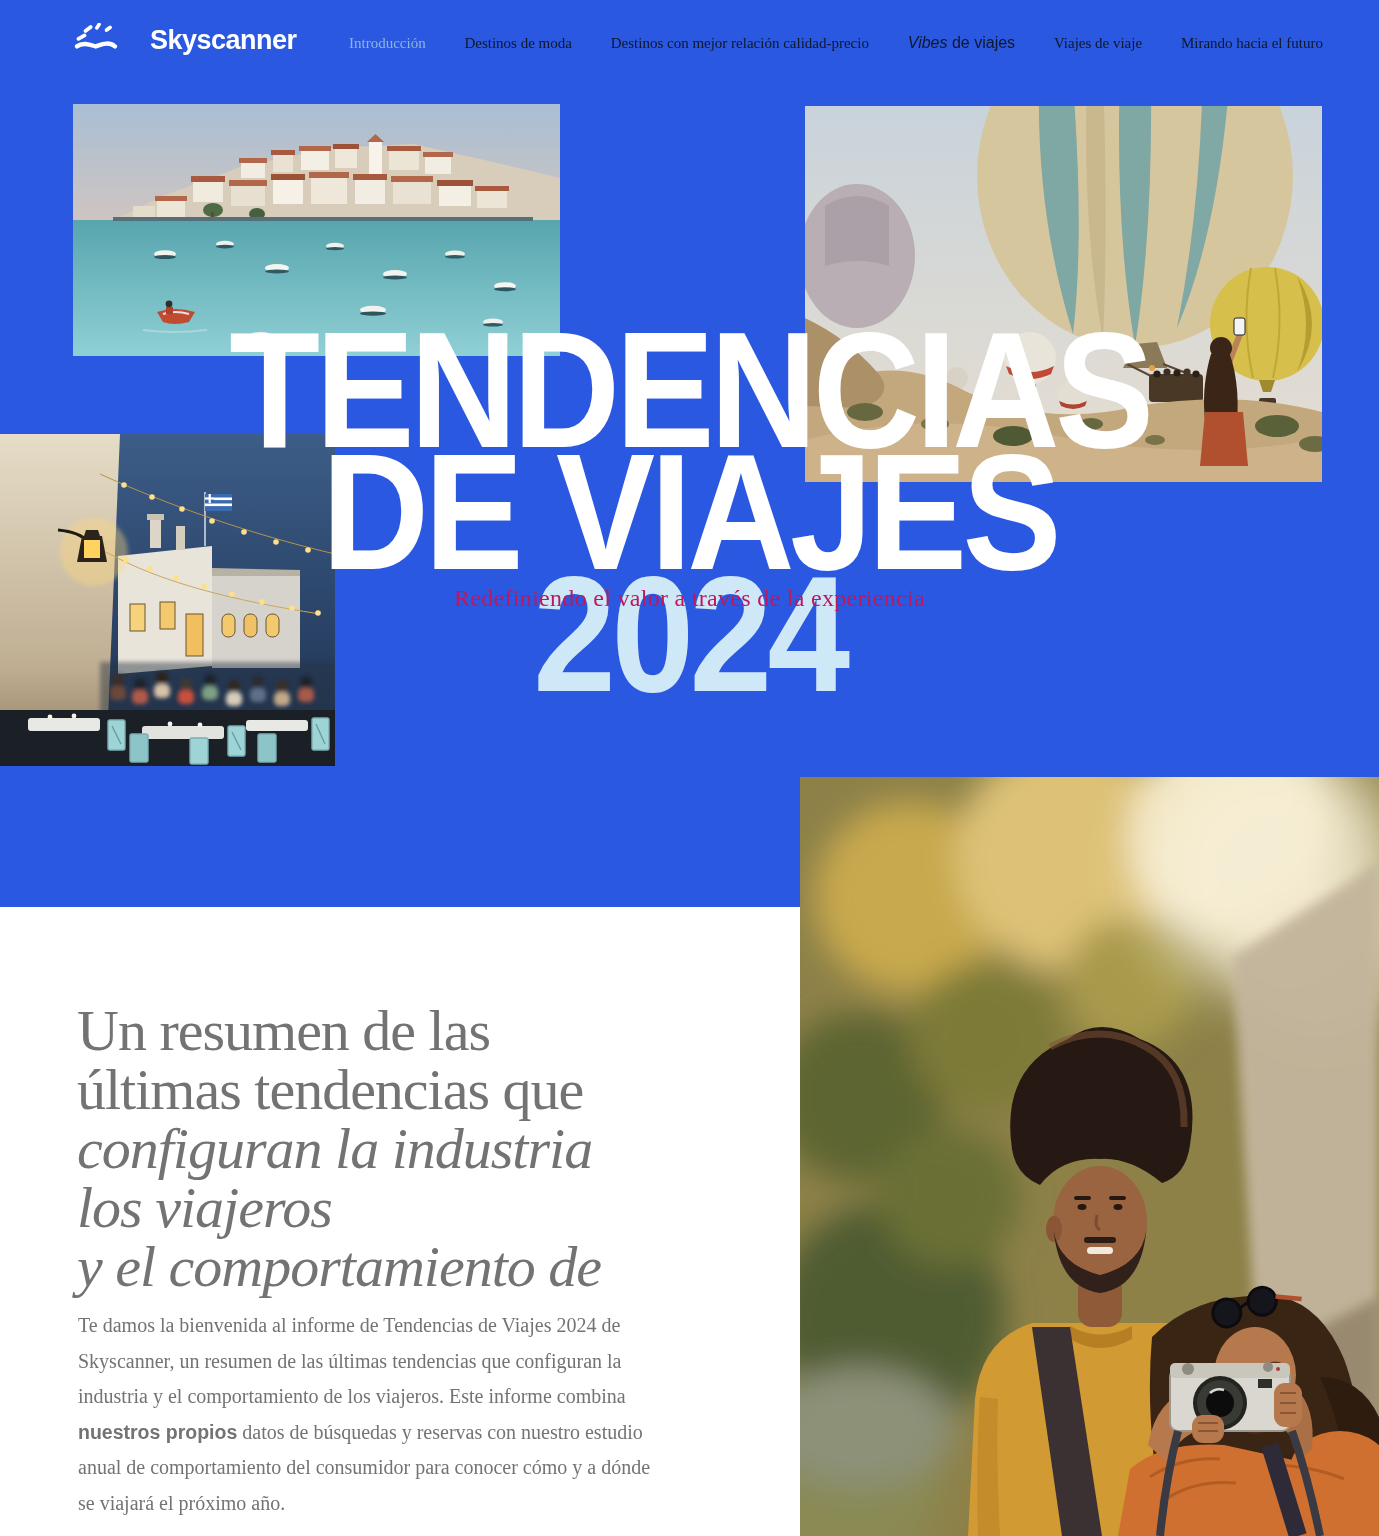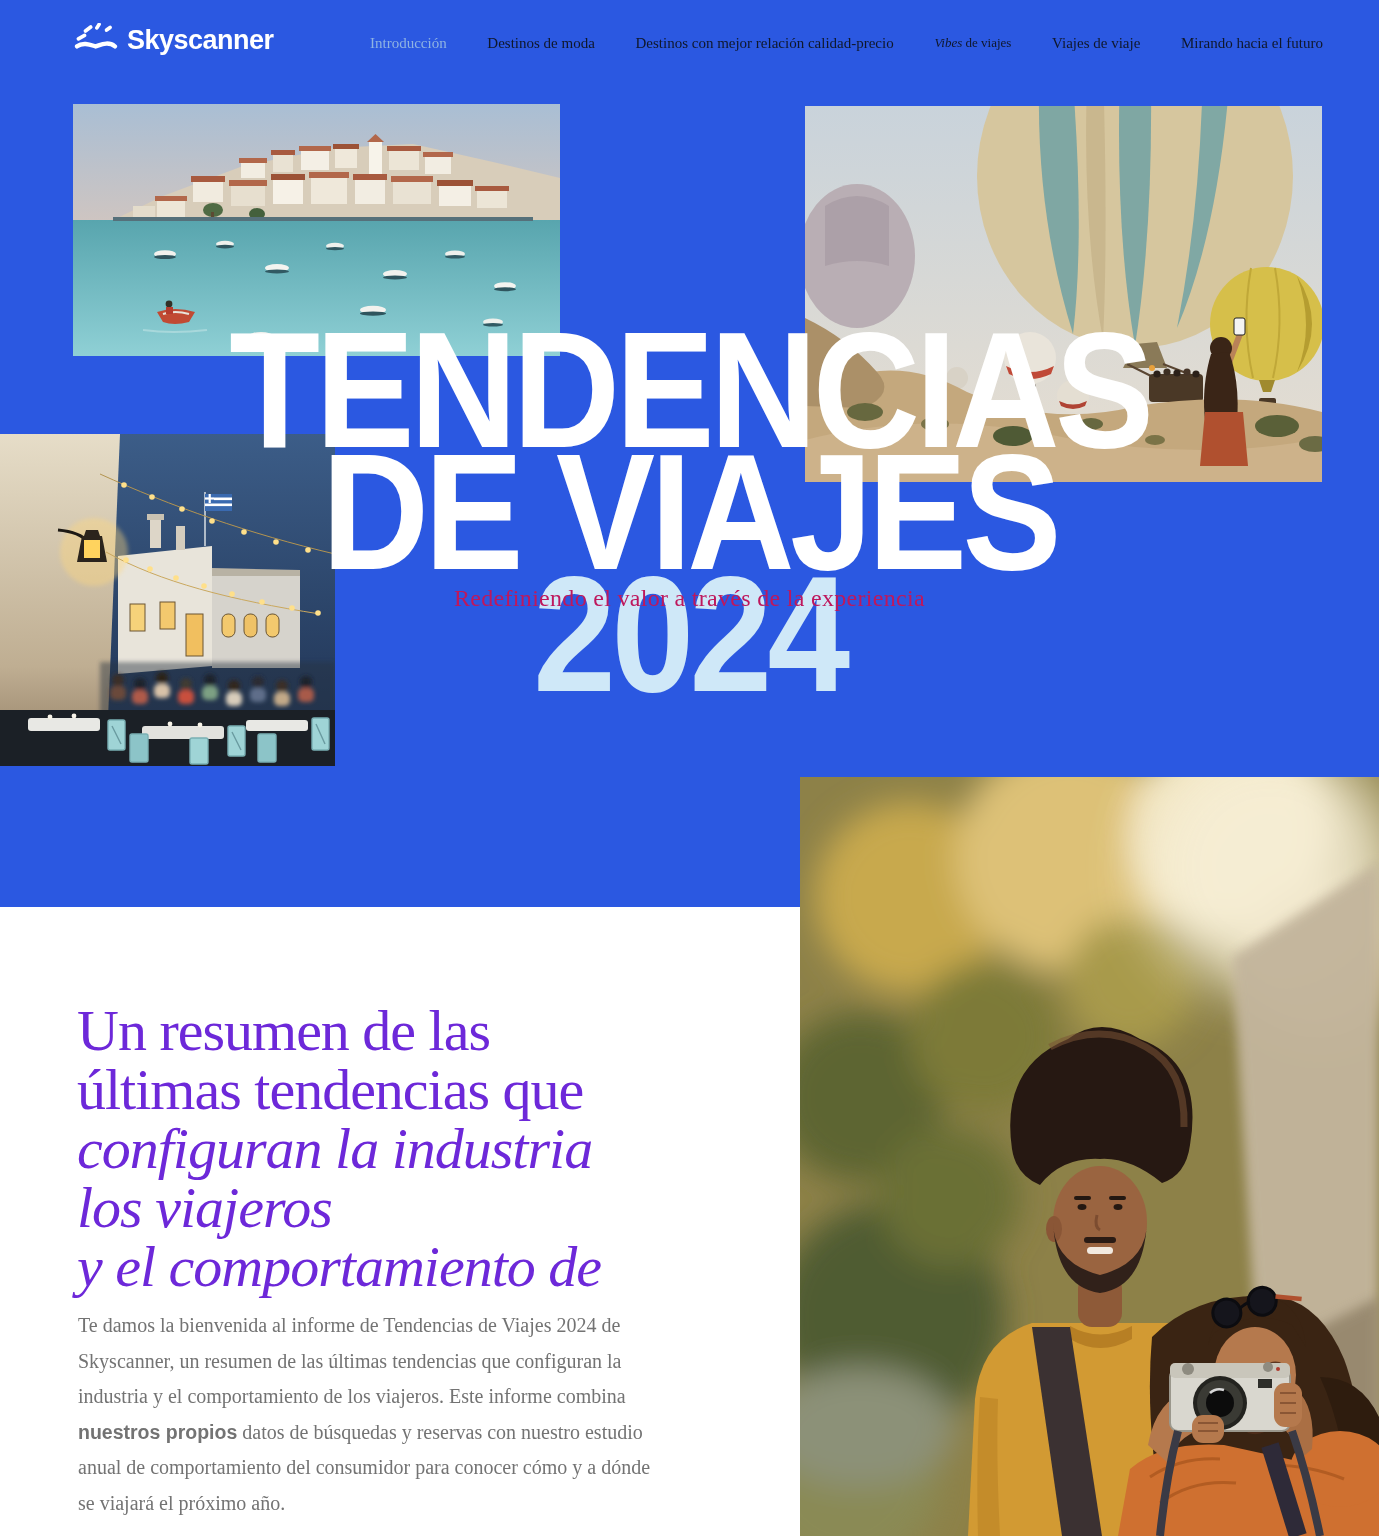--- a/index.html
+++ b/index.html
@@ -4,44 +4,44 @@
 <style>
   html,body{margin:0;padding:0;background:#ffffff;}
   .page{position:relative;width:1379px;height:1536px;overflow:hidden;background:#ffffff;
         font-family:"Liberation Serif",serif;}
   
   .hero-bg{position:absolute;left:0;top:0;width:1379px;height:907px;background:#2b58e1;}
   
   .header{position:absolute;left:0;top:0;width:1379px;height:86px;z-index:6;}
   .logo{position:absolute;left:74px;top:23px;display:flex;align-items:center;gap:9px;cursor:pointer;}
   .logo-text{color:#ffffff;font-family:"Liberation Sans",sans-serif;font-weight:700;
-             font-size:27px;letter-spacing:-0.5px;}
-  .nav{position:absolute;left:370px;right:56px;top:0;height:86px;display:flex;
+             font-size:27px;letter-spacing:-0.5px;margin-left:23px;}
+  .nav{position:absolute;left:349px;right:56px;top:0;height:86px;display:flex;
        align-items:center;justify-content:space-between;}
   .nav a{color:#0f172a;text-decoration:none;font-size:15px;white-space:nowrap;}
   .nav a.active{color:#8fb3e2;}
-  .nav a.sans{font-family:Liberation Serif, serif;font-size:13px;}
+  .nav a.sans{font-family:Liberation Sans, sans-serif;font-size:16px;}
   .nav a.sans .it{font-style:italic;}
   
   .photo{position:absolute;z-index:1;}
   .photo svg{display:block;width:100%;height:100%;}
   .photo-coastal{left:73px;top:104px;width:487px;height:252px;}
   .photo-balloons{left:805px;top:106px;width:517px;height:376px;}
   .photo-restaurant{left:0;top:434px;width:335px;height:332px;}
   .photo-couple{left:800px;top:777px;width:579px;height:759px;z-index:2;}
   
   .hero-title{position:absolute;left:0;top:218px;width:1379px;z-index:3;text-align:center;
       font-family:"Liberation Sans",sans-serif;font-weight:700;font-size:165px;line-height:122px;
       letter-spacing:-5px;color:#ffffff;transform:scaleX(0.9);transform-origin:50% 50%;}
   .hero-title .line{display:block;}
   .hero-title .year{color:#cfe8f8;}
   .hero-subtitle{position:absolute;left:0;top:585px;width:1379px;z-index:3;text-align:center;
       font-size:24px;color:#be185d;letter-spacing:0.3px;}
   
-  .intro-heading{position:absolute;left:77px;top:1001px;z-index:4;color:#6d28d9;
+  .intro-heading{position:absolute;left:77px;top:1001px;z-index:4;color:#737373;
       font-size:58px;line-height:59px;letter-spacing:-1px;}
   .intro-heading .it{font-style:italic;}
   .intro-paragraph{position:absolute;left:78px;top:1308px;width:577px;z-index:4;
       font-size:20px;line-height:35.5px;color:#737373;}
   .intro-paragraph b{font-family:"Liberation Sans",sans-serif;font-weight:700;font-size:19.5px;}
 </style>
 </head>
 <body>
 
 <div class="page">

